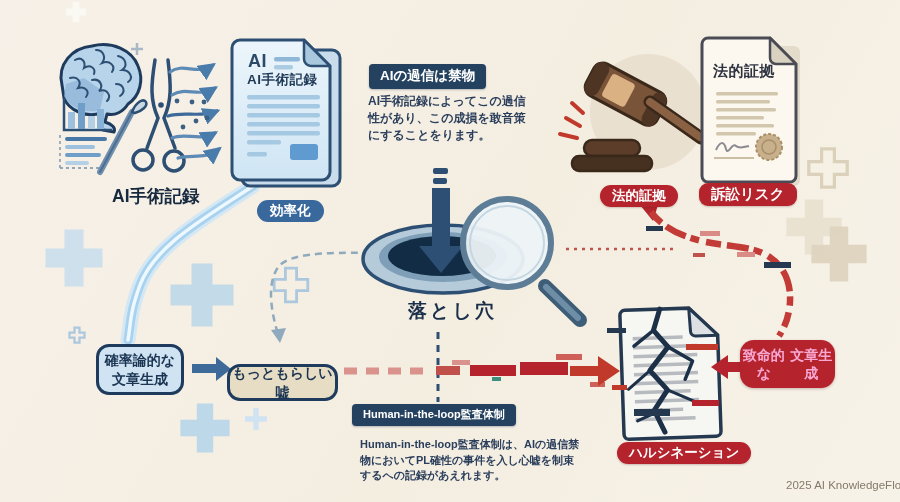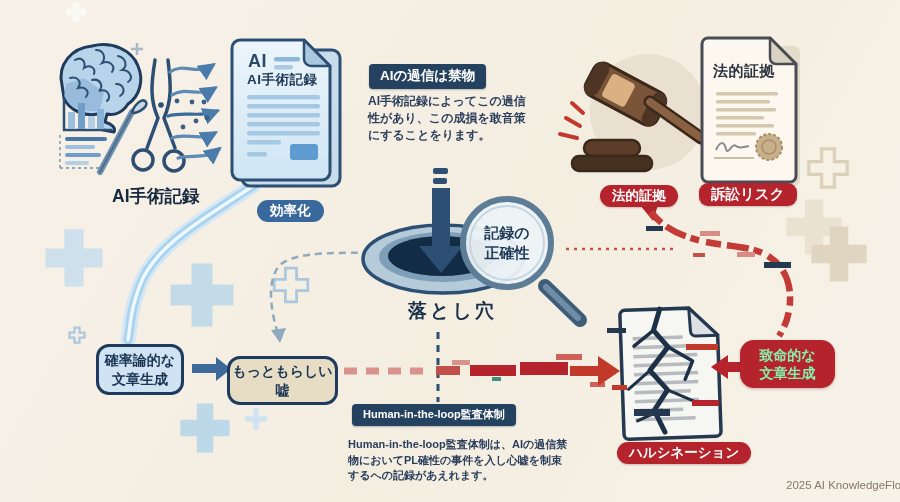--- a/index.html
+++ b/index.html
@@ -27,22 +27,22 @@
   }
   .para{color:#2b3f5c;font-size:12px;line-height:1.42;font-weight:700;}
   .node{
     box-sizing:border-box;border:3px solid #1e3a5c;border-radius:13px;
     display:flex;flex-direction:column;align-items:center;justify-content:center;
     color:#1b3553;font-weight:800;font-size:14px;line-height:1.3;text-align:center;
   }
   .node-blue{background:#cfe3f2;}
   .node-beige{background:#e7dcc4;}
   .red-box{
-    background:#b5242c;border-radius:14px;color:#86efac;font-weight:800;
-    display:flex;flex-direction:column;align-items:center;justify-content:center;
+    background:#b5242c;border-radius:14px;color:#f9a8d4;font-weight:800;
+    display:flex;flex-direction:row;align-items:center;justify-content:center;
     font-size:14px;line-height:1.32;text-align:center;
     box-shadow:0 1px 3px rgba(90,30,30,.3);
   }
   .lens-text{color:#1f3a56;font-weight:800;font-size:15px;line-height:1.35;text-align:center;}
   .doc-logo{color:#2b4a68;font-weight:800;font-size:18px;letter-spacing:.5px;}
   .doc-title{color:#1f3a56;font-weight:800;font-size:13.5px;letter-spacing:.5px;white-space:nowrap;}
   .pit-label{color:#1a2f4a;font-weight:800;font-size:19px;letter-spacing:3px;white-space:nowrap;}
   .credit{color:#85796a;font-size:11.5px;white-space:nowrap;}
 </style>
 </head>
@@ -293,47 +293,43 @@
   <div class="abs doc-logo" style="left:248px;top:51px;">AI</div>
   <div class="abs doc-title" style="left:247px;top:71px;">AI手術記録</div>
 
   <div class="abs lbl" style="left:112px;top:184px;font-size:17.5px;">AI手術記録</div>
 
   <div class="abs pill-blue" style="left:257px;top:184px;margin-top:16px;">効率化</div>
 
   <div class="abs navy-head" style="left:369px;top:64px;">AIの過信は禁物</div>
   <div class="abs para" style="left:368px;top:93px;width:163px;">AI手術記録によってこの過信性があり、この成損を敢音策にすることをります。</div>
 
-  <div class="abs lens-text" style="left:470px;top:223px;width:74px;">
-    <span>記録の</span><br>
-    <span>正確性</span>
-  </div>
 
   <div class="abs pit-label" style="left:408px;top:298px;">落とし穴</div>
 
   <div class="abs doc-title" style="left:712px;top:62px;width:64px;text-align:center;font-size:15px;color:#2e3340;">法的証拠</div>
 
   <div class="abs pill" style="left:600px;top:185px;">法的証拠</div>
   <div class="abs pill" style="left:699px;top:183px;font-size:14.5px;border-radius:9px;">訴訟リスク</div>
 
   <div class="abs node node-blue" style="left:96px;top:344px;width:88px;height:51px;align-items:center;">
     <span>確率論的な</span>
     <span>文章生成</span>
   </div>
 
-  <div class="abs node node-beige" style="left:227px;top:356px;width:111px;height:49px;">
+  <div class="abs node node-beige" style="left:227px;top:364px;width:111px;height:37px;">
     <span>もっともらしい</span>
     <span>嘘</span>
   </div>
 
   <div class="abs red-box" style="left:740px;top:340px;width:95px;height:48px;">
     <span>致命的な</span>
     <span>文章生成</span>
   </div>
 
   <div class="abs pill" style="left:617px;top:442px;">ハルシネーション</div>
 
   <div class="abs navy-head" style="left:352px;top:404px;font-size:11px;">Human-in-the-loop監査体制</div>
-  <div class="abs para" style="left:348px;top:437px;width:224px;font-size:11px;">Human-in-the-loop監査体制は、AIの過信禁物においてPL確性の事件を入し心嘘を制束するへの記録があえれます。</div>
+  <div class="abs para" style="left:360px;top:437px;width:224px;font-size:11px;">Human-in-the-loop監査体制は、AIの過信禁物においてPL確性の事件を入し心嘘を制束するへの記録があえれます。</div>
 
   <div class="abs credit" style="left:786px;top:479px;">2025 AI KnowledgeFlow</div>
 
 </div>
 
 </body></html>

